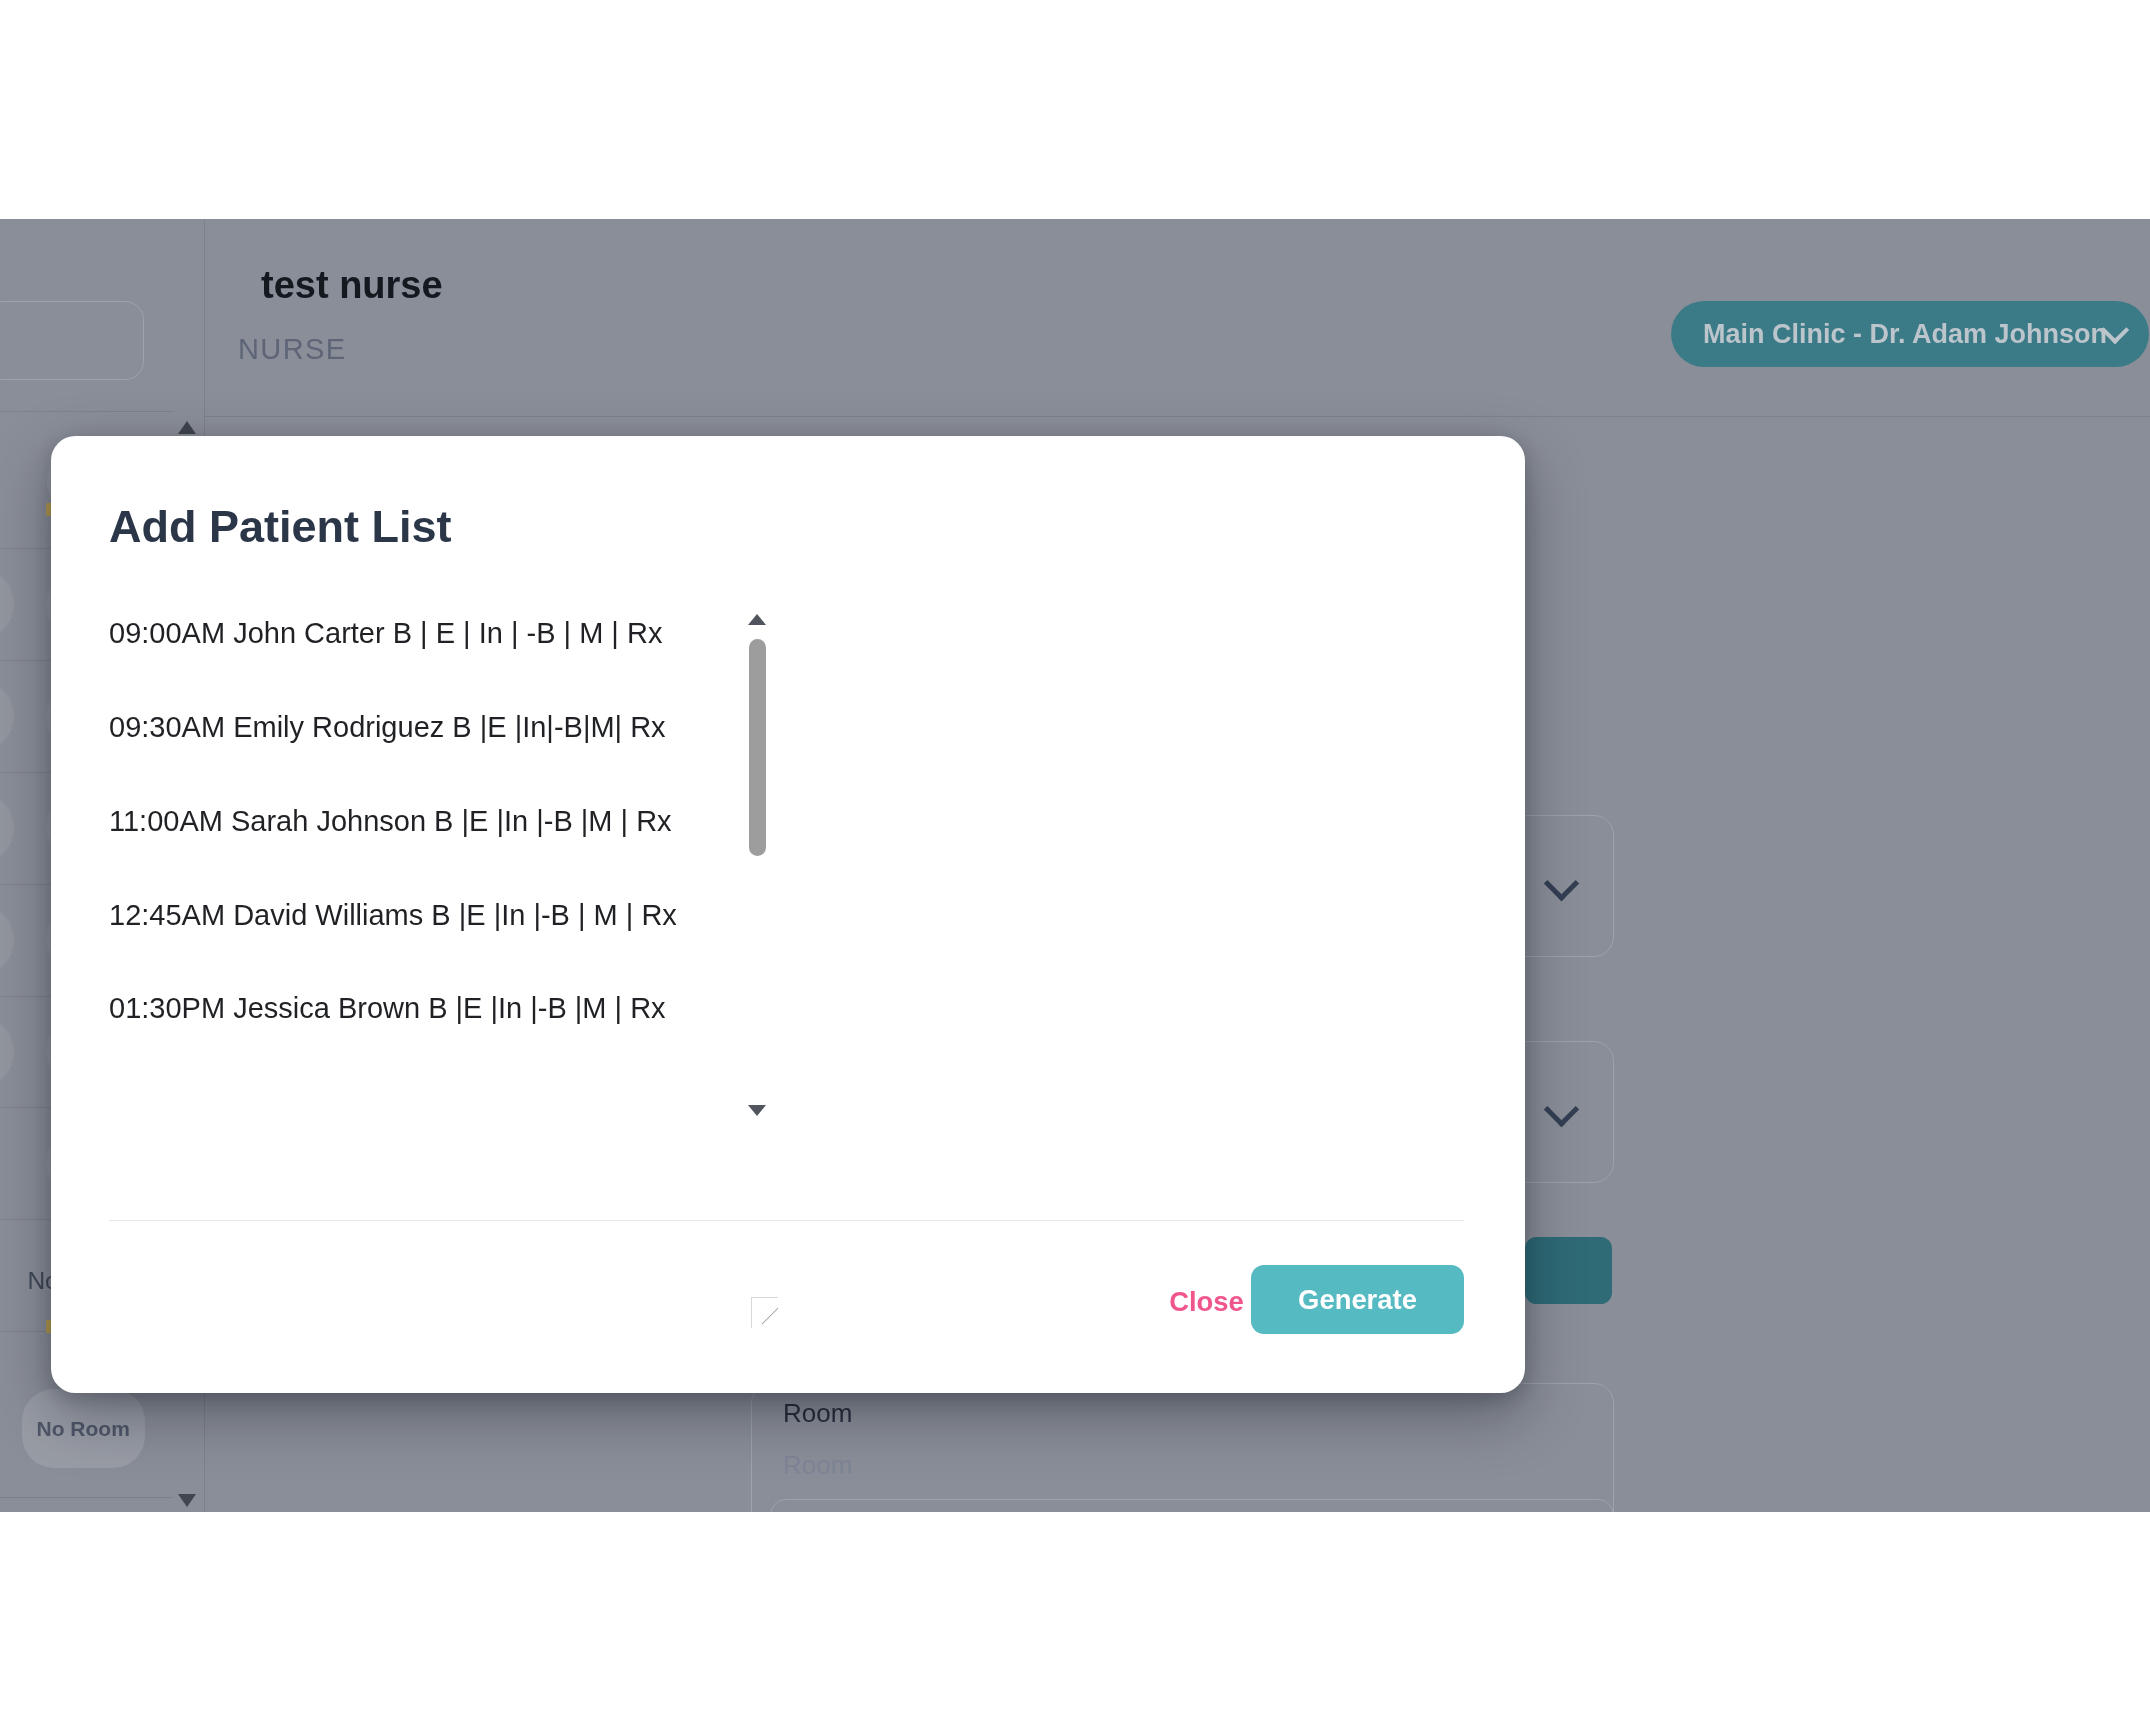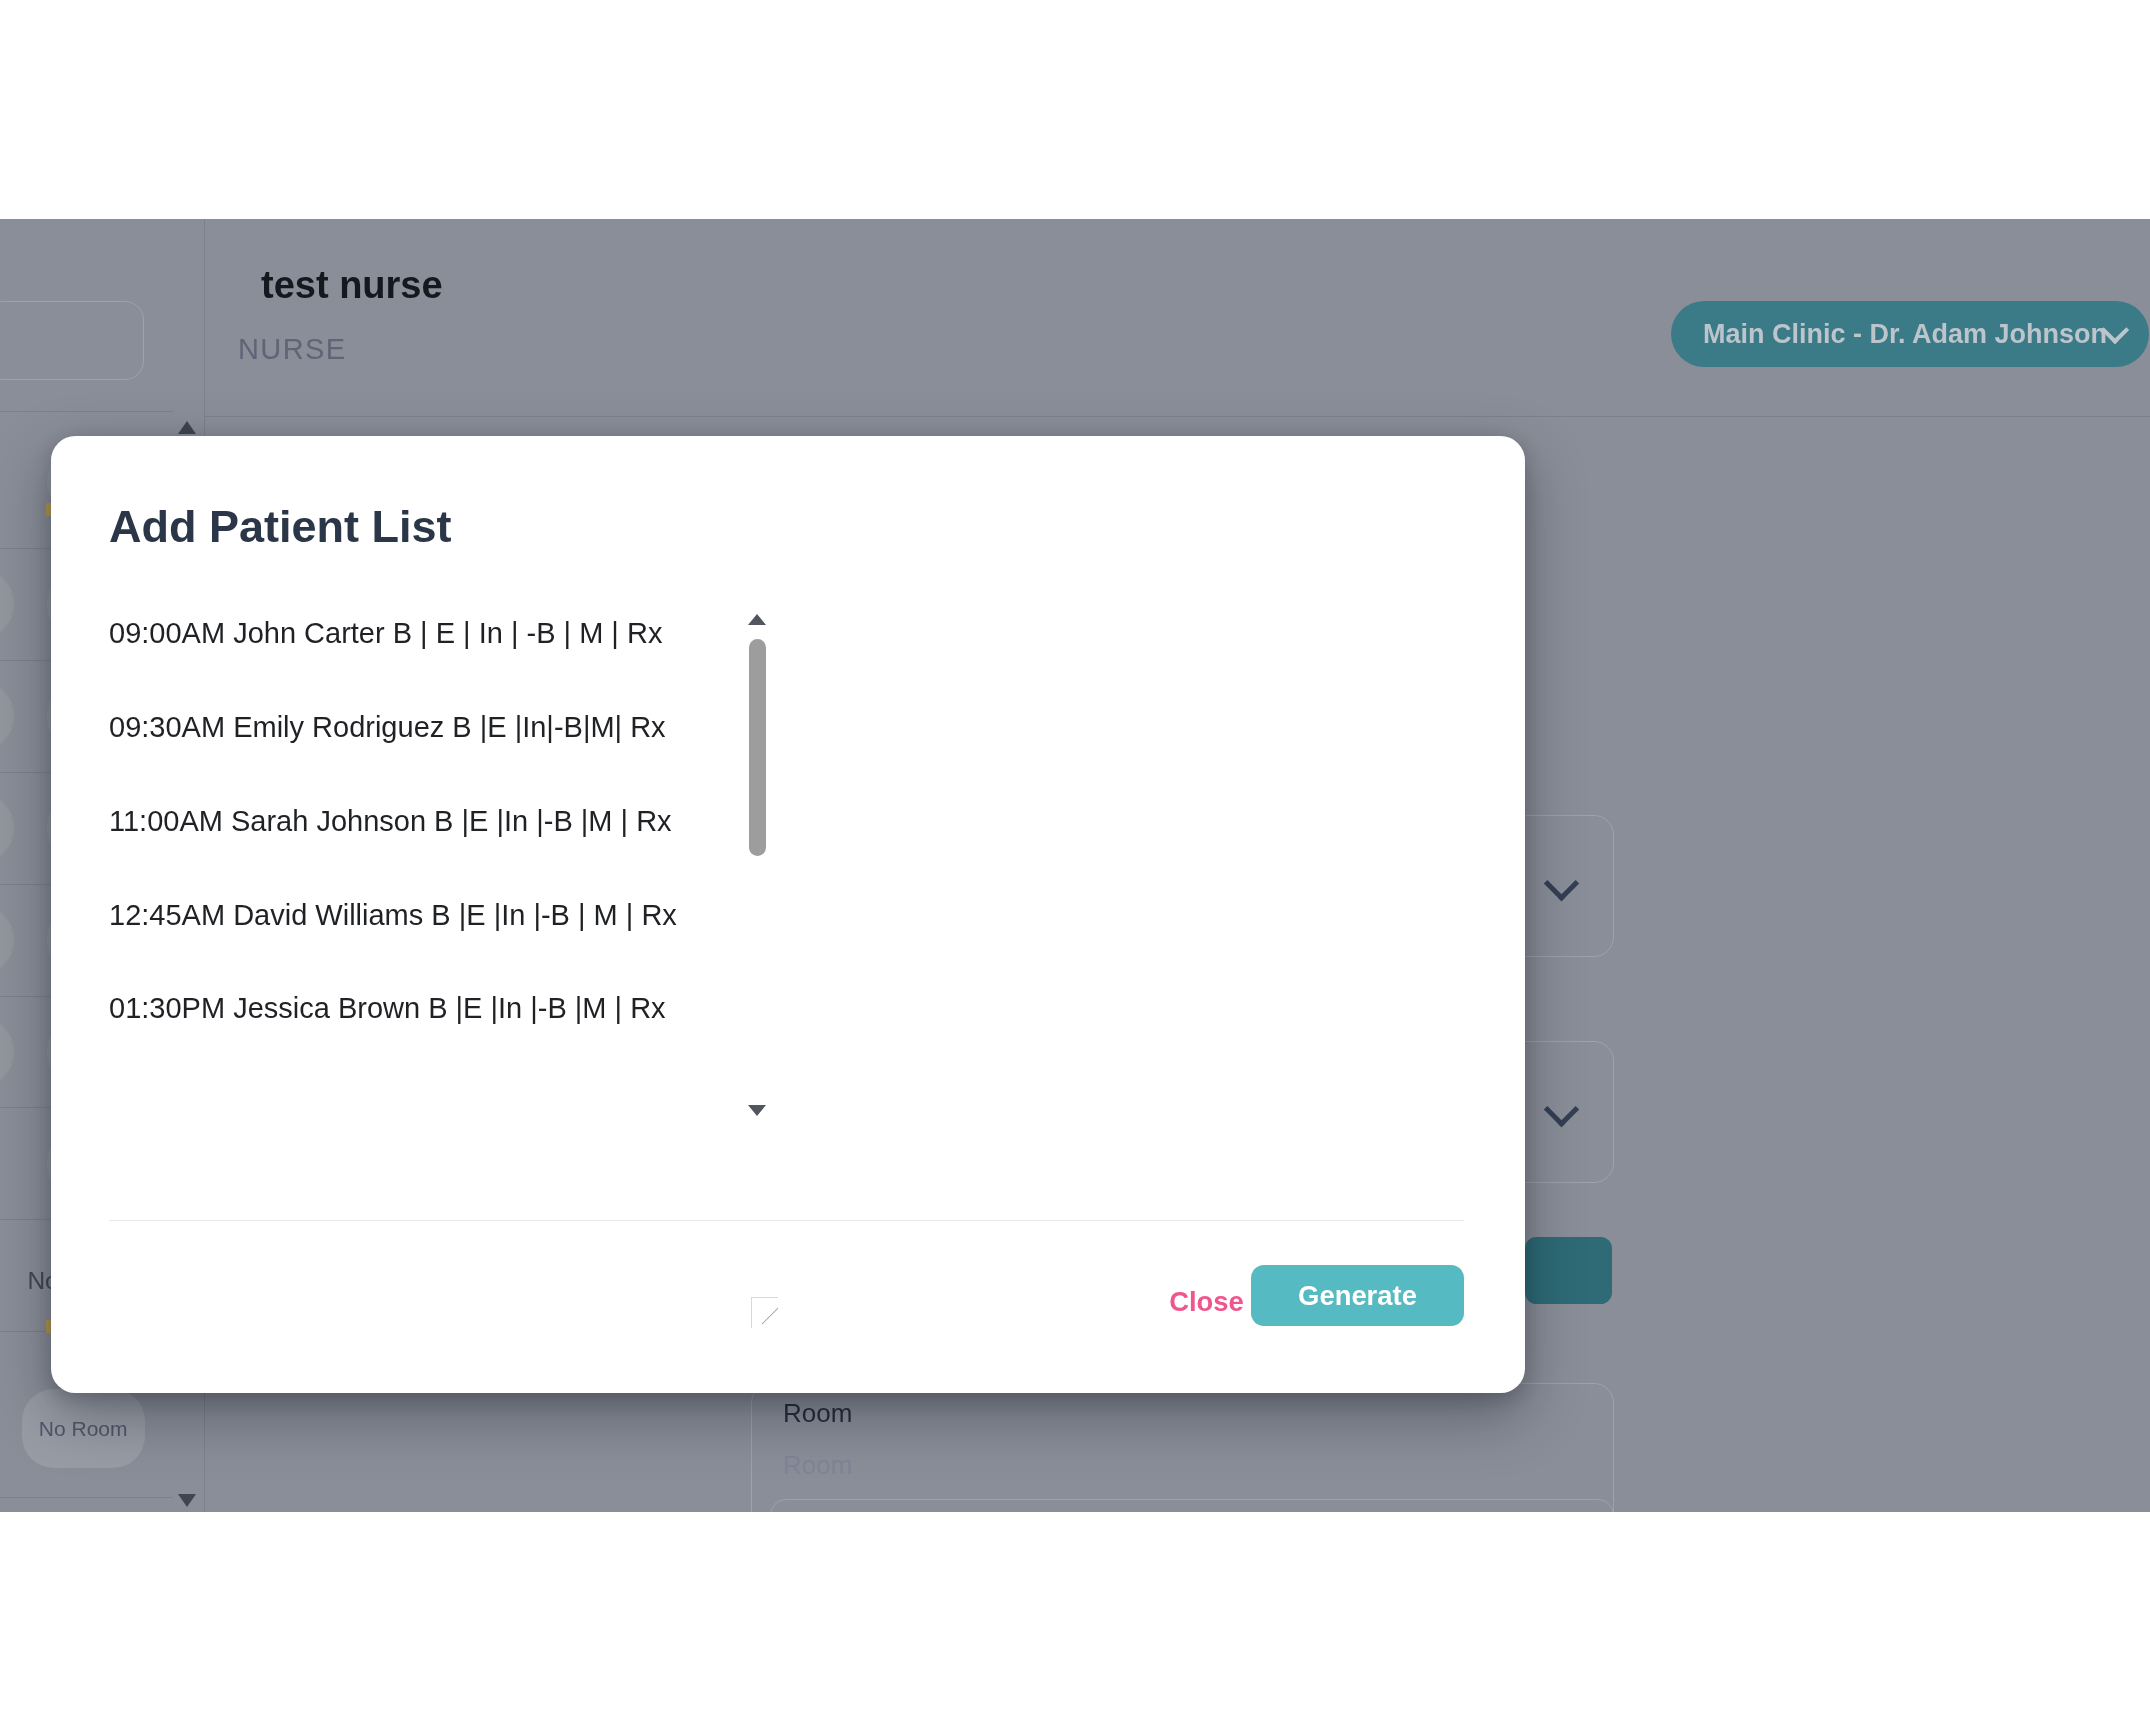--- a/index.html
+++ b/index.html
@@ -33,21 +33,21 @@
 
   .bg-teal-button{left:1525px;top:1018px;width:87px;height:67px;background:#2e6b77;border-radius:11.5px;}
 
   .room-card{left:751px;top:1164px;width:861px;height:289px;border:1.4px solid #9da2ab;border-radius:20px;}
   .room-label{left:783px;top:1178px;font-size:26px;font-weight:500;color:#272d3c;line-height:32px;}
   .room-placeholder{left:783px;top:1230px;font-size:26px;color:#7d8597;line-height:32px;}
   .room-input{left:770px;top:1280px;width:842px;height:144px;border:1.4px solid #9da2ab;border-radius:16px;}
 
   .no-room-badge{left:21.7px;top:1170px;width:123px;height:79px;background:#989ca5;border-radius:32px;
                  display:flex;align-items:center;justify-content:center;text-align:center;
-                 font-size:21px;line-height:27.4px;color:#4f5769;}
+                 font-size:21px;line-height:27.4px;color:#4f5769;font-weight:bold;}
   .partial-row-label{left:27.4px;top:1048px;font-size:24.5px;color:#3f4756;white-space:nowrap;}
 
   .tri{width:0;height:0;}
   .tri-up-panel{left:178px;top:202px;border-left:9.4px solid transparent;border-right:9.4px solid transparent;border-bottom:13px solid #40464f;}
   .tri-down-panel{left:178px;top:1275px;border-left:9.4px solid transparent;border-right:9.4px solid transparent;border-top:13px solid #40464f;}
 
   .avatar-big{width:79px;height:79px;border-radius:50%;background:#92969e;left:47px;}
   .avatar-edge{width:72px;height:72px;border-radius:50%;background:#92969e;left:-58px;}
   .row-line{left:0;width:51px;height:1.4px;background:#7d818b;}
   .tan-fragment{left:46px;width:5.8px;height:13px;background:#b59b4e;border-radius:1.4px;}
@@ -65,21 +65,21 @@
   .ta-scrollbar{left:638px;top:7.2px;width:21.7px;height:517px;background:#ffffff;}
   .sb-arrow-up{left:1.4px;top:3.6px;width:0;height:0;border-left:9.4px solid transparent;border-right:9.4px solid transparent;border-bottom:11.5px solid #50555e;}
   .sb-arrow-down{left:1.4px;bottom:11.5px;width:0;height:0;border-left:9.4px solid transparent;border-right:9.4px solid transparent;border-top:11.5px solid #50555e;}
   .sb-thumb{left:2.2px;top:29px;width:17.3px;height:217px;background:#9d9d9d;border-radius:8.7px;}
 
   .ta-resize-grip{left:642px;top:694px;width:26px;height:30px;border-left:0.7px solid #d5d8dc;border-top:0.7px solid #d5d8dc;overflow:hidden;}
   .grip-line{left:5.8px;top:16px;width:27.4px;height:1.4px;background:#9aa0a6;transform:rotate(-45deg);}
 
   .modal-divider{left:58px;top:784px;width:1355px;height:0.7px;background:#e8e8ec;}
   .close-btn{left:1112px;top:850px;width:87px;line-height:32px;text-align:center;font-size:27.4px;font-weight:700;color:#f0568d;cursor:pointer;white-space:nowrap;}
-  .generate-btn{left:1200px;top:829px;width:213px;height:61px;background:#55bac1;border-radius:13px;border:none;
+  .generate-btn{left:1200px;top:829px;width:213px;height:69px;background:#55bac1;border-radius:13px;border:none;
                 display:flex;align-items:center;justify-content:center;font-family:"Liberation Sans",sans-serif;
                 font-size:27.4px;font-weight:700;color:#ffffff;cursor:pointer;}
 </style>
 </head>
 <body>
 
 <div class="page">
 
   <div class="app">
     <div class="v-divider"></div>

